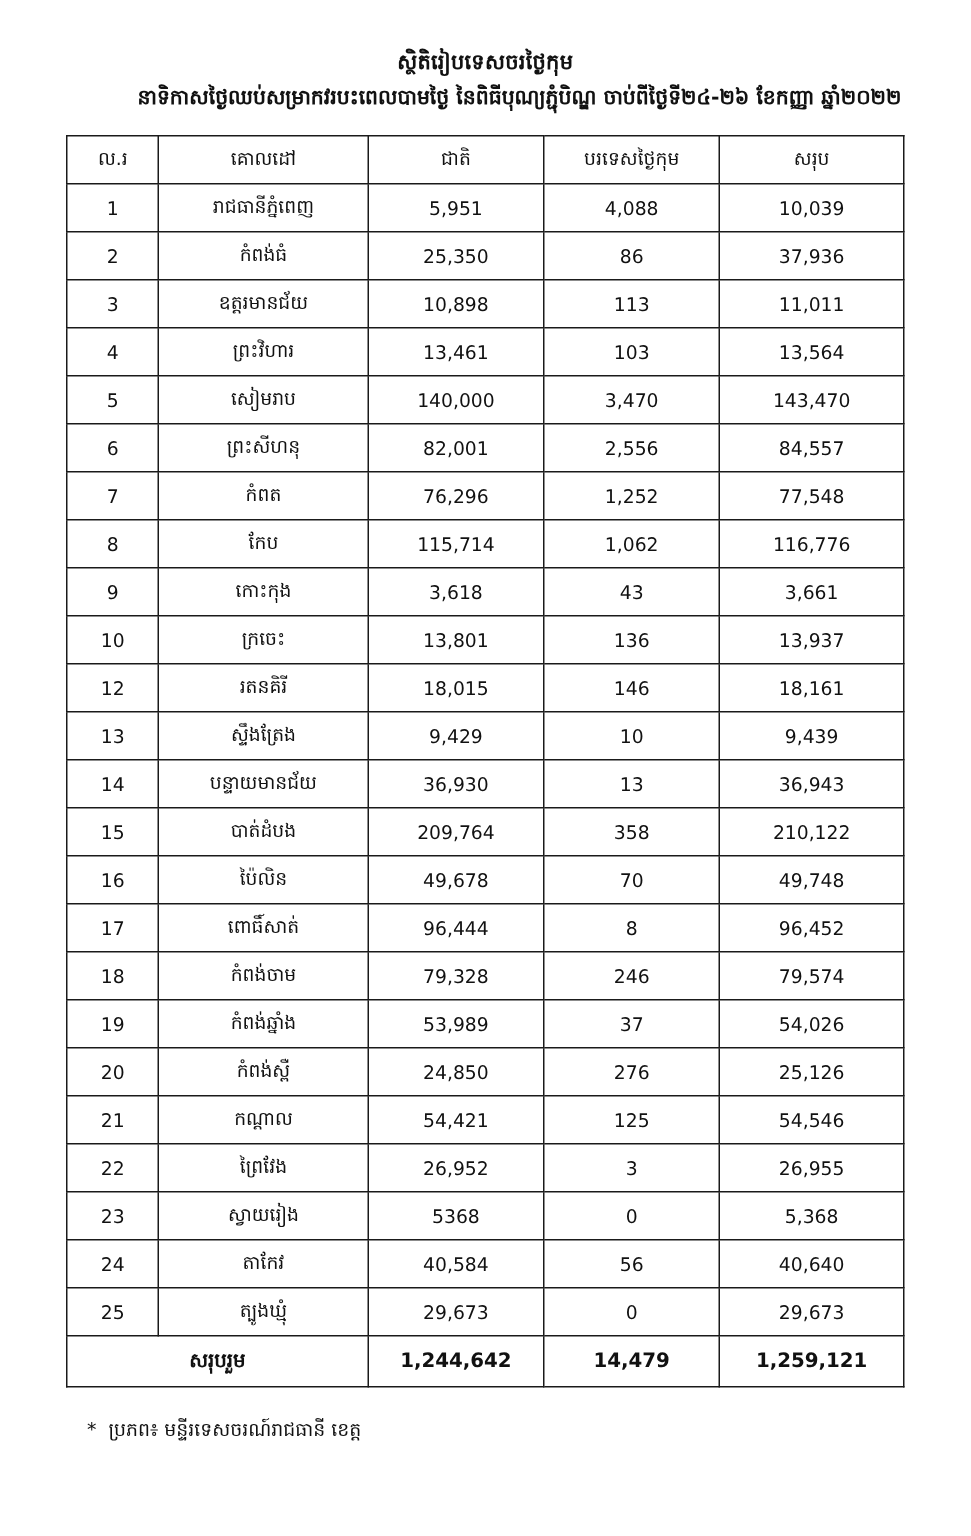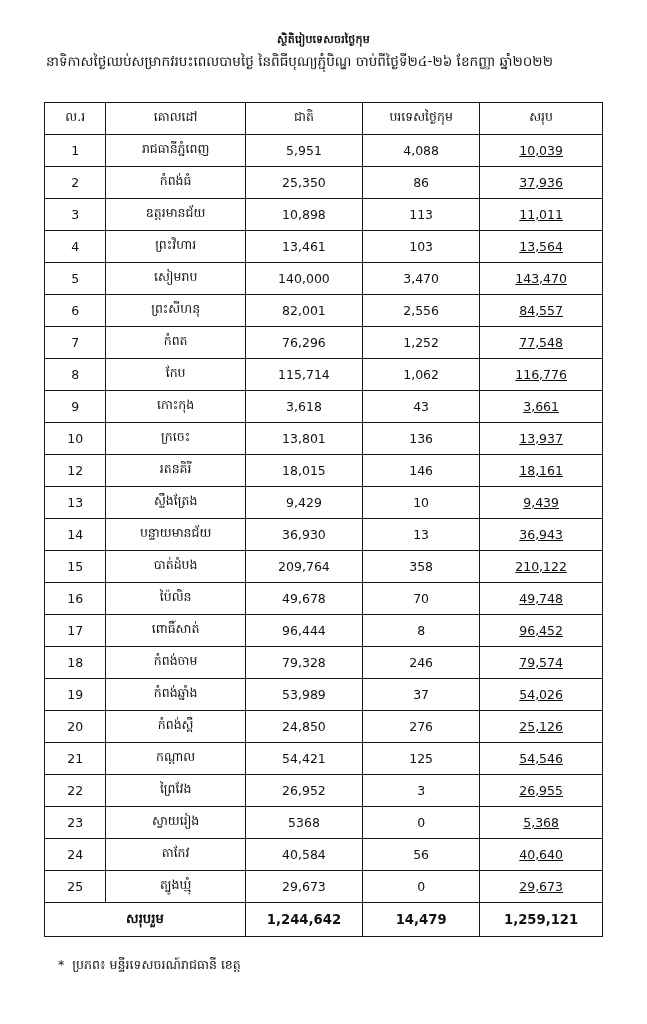--- a/index.html
+++ b/index.html
@@ -16,32 +16,32 @@
   }
   .page {
     width: 647px;
     height: 1024px;
     box-sizing: border-box;
     padding: 32px 44px 0 44px;
     position: relative;
   }
   .doc-title {
     text-align: center;
-    font-size: 11px;
+    font-size: 14px;
     font-weight: bold;
     line-height: 1.5;
     letter-spacing: 0.2px;
     margin: 0 0 2px 0;
   }
   .doc-subtitle {
-    text-align: left;
+    text-align: right;
     font-size: 13.6px;
-    font-weight: normal;
+    font-weight: bold;
     line-height: 1.55;
-    margin: 0 0 30px 0;
+    margin: 0 0 14px 0;
     padding: 0 2px;
   }
   table.stats {
     border-collapse: collapse;
     width: 100%;
     table-layout: fixed;
   }
   table.stats td, table.stats th {
     border: 1px solid #1a1a1a;
     text-align: center;
@@ -65,21 +65,20 @@
   td.name {
     font-size: 13.2px;
     margin-top: 48px;
   }
   td.num {
     font-size: 12.8px;
   }
   td.total {
     font-weight: bold;
     font-size: 12.8px;
-    text-decoration: underline;
   }
   tr.sum td {
     font-weight: bold;
     font-size: 13.2px;
     height: 33px;
   }
   .footnote {
     margin-top: 20px;
     font-size: 12.6px;
     padding-left: 14px;

